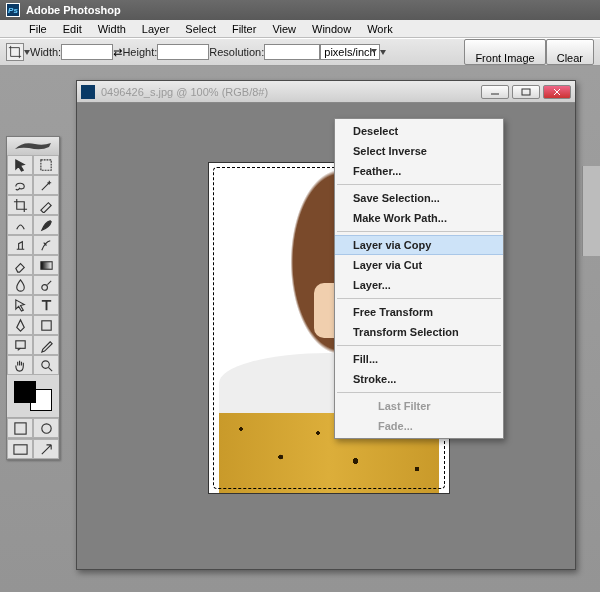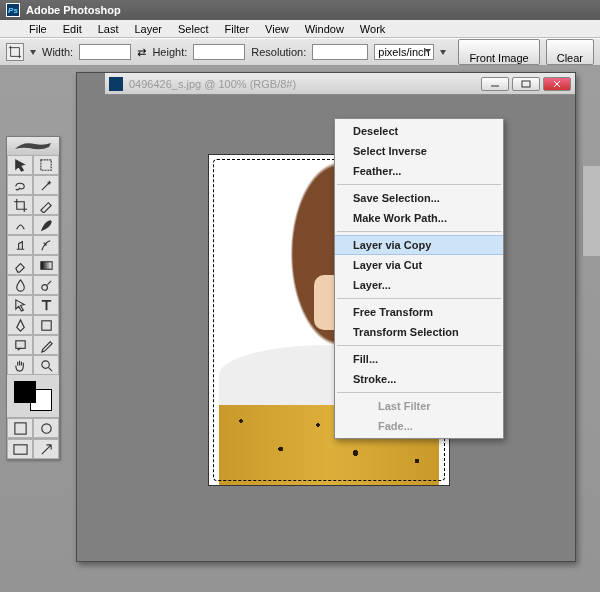--- a/index.html
+++ b/index.html
@@ -8,21 +8,21 @@
 
 .titlebar { height: 20px; background: linear-gradient(#6a6a6a,#595959); color: #fff; display: flex; align-items: center; padding: 0 6px; }
 .titlebar .ps-logo { width: 14px; height: 14px; background: #0a3a66; border: 1px solid #fff; margin-right: 6px; display:flex; align-items:center; justify-content:center; color:#6cf; font-size:8px; font-weight:bold;font-style:italic;}
 .titlebar .title { font-weight: bold; }
 
 
 .menubar { height: 18px; background: #ededed; display: flex; align-items: center; padding: 0 21px; border-bottom: 1px solid #bdbdbd; }
 .menubar span { padding: 2px 8px; cursor: default; }
 
 
-.optionsbar { height: 28px; background: linear-gradient(#e8e8e8,#d6d6d6); display: flex; align-items: center; border-top:1px solid #fff; border-bottom: 1px solid #9a9a9a; padding: 0 6px; gap: 6px; }
+.optionsbar { height: 28px; background: linear-gradient(#e8e8e8,#d6d6d6); display: flex; align-items: center; border-top:1px solid #fff; border-bottom: 1px solid #9a9a9a; padding: 0 6px; gap: 0; }
 .crop-icon { width:18px; height:18px; border:1px solid #888; background:#eee; display:flex; align-items:center; justify-content:center; }
 .crop-icon svg { width:14px; height:14px; }
 .optlabel { color:#222; }
 .optinput { width:52px; height:16px; border:1px solid #888; background:#fff; }
 .optinput.wide { width:56px; }
 .dd { width:60px; height:16px; border:1px solid #888; background:#fff; display:flex; align-items:center; padding:0 3px; position:relative; }
 .dd .arrow { position:absolute; right:2px; top:4px; width:0;height:0;border-left:3px solid transparent;border-right:3px solid transparent;border-top:4px solid #444; }
 .optbtn { height:18px; padding: 12px 10px; border:1px solid #888; background:linear-gradient(#fefefe,#dcdcdc); border-radius:2px; display:flex; cursor:default; }
 
 
@@ -37,21 +37,21 @@
 .tool svg { width:15px; height:15px; stroke:#333; fill:none; stroke-width:1.2; }
 .swatches { padding:4px; }
 .swatchwrap { position:relative; width:42px; height:34px; margin:0 auto; }
 .sw { position:absolute; width:22px; height:22px; border:1px solid #000; }
 .sw.bg { right:2px; bottom:2px; background:#fff; }
 .sw.fg { left:2px; top:2px; background:#000; }
 .modebar { display:grid; grid-template-columns:1fr 1fr; border-top:1px solid #aaa; }
 .modebar .tool { height:20px; }
 
 
-.docwin { position:absolute; left:76px; top:6px; width:500px; height:490px; background:#808080; border:1px solid #4a4a4a; box-shadow:2px 3px 6px rgba(0,0,0,.4);padding-left:28px; }
+.docwin { position:absolute; left:76px; top:14px; width:500px; height:490px; background:#808080; border:1px solid #4a4a4a; box-shadow:2px 3px 6px rgba(0,0,0,.4); }
 .doc-titlebar { height:22px; background:linear-gradient(#eaeaea,#cfcfcf); border-bottom:1px solid #888; display:flex; align-items:center; padding:0 4px; }
 .doc-titlebar .icn { width:14px;height:14px; background:#0a3a66; margin-right:6px;}
 .doc-titlebar .doctitle { color:#9a9a9a; flex:1; }
 .winbtns { display:flex; gap:3px; }
 .winbtn { width:28px; height:14px; border:1px solid #888; background:linear-gradient(#fdfdfd,#dcdcdc); border-radius:2px; display:flex; align-items:center; justify-content:center; }
 .winbtn.close { background:linear-gradient(#e68,#c33); color:#fff; }
 .doc-canvas-area { position:absolute; top:22px; left:0; right:0; bottom:0; background:#808080; overflow:hidden; }
 
 
 .canvas { position:absolute; left:132px; top:60px; width:240px; height:330px; background:#fff; box-shadow:0 0 0 1px #333; }
@@ -87,21 +87,21 @@
 <body>
 
 <div class="titlebar">
   <div class="ps-logo">Ps</div>
   <div class="title">Adobe Photoshop</div>
 </div>
 
 <div class="menubar">
   <span>File</span>
   <span>Edit</span>
-  <span>Last</span>
+  <span>Width</span>
   <span>Layer</span>
   <span>Select</span>
   <span>Filter</span>
   <span>View</span>
   <span>Window</span>
   <span>Work</span>
 </div>
 
 <div class="optionsbar">
   <div class="crop-icon">

